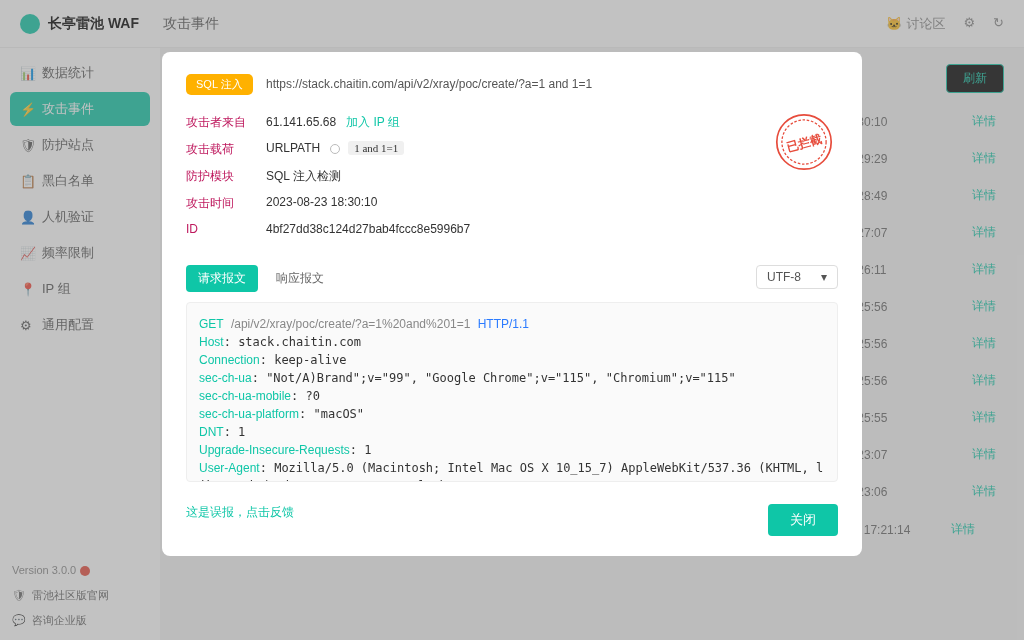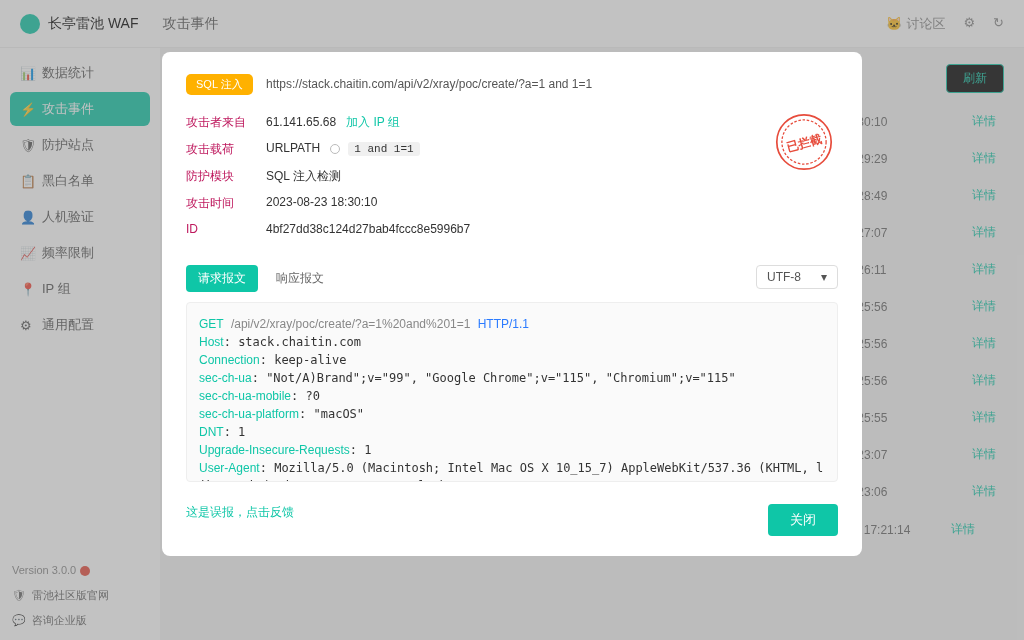--- a/index.html
+++ b/index.html
@@ -1,20 +1,20 @@
 <!DOCTYPE html>
 <html><head>
 <meta charset="utf-8">
 <style>
 *{box-sizing:border-box;margin:0;padding:0;font-family:-apple-system,BlinkMacSystemFont,"Segoe UI",sans-serif}
 body{background:#f5f5f5;width:1024px;height:640px;overflow:hidden;position:relative}
 .bg{position:absolute;inset:0;display:flex;flex-direction:column}
 .topbar{height:48px;background:#fff;display:flex;align-items:center;padding:0 20px;font-size:14px;border-bottom:1px solid #eee}
 .logo-dot{width:20px;height:20px;border-radius:50%;background:#0fc6a7;margin-right:8px}
-.title{font-weight:400;margin-right:24px}
+.title{font-weight:700;margin-right:24px}
 .breadcrumb{color:#555}
 .topbar-right{margin-left:auto;display:flex;gap:18px;color:#888;font-size:13px}
 .body{flex:1;display:flex}
 .sidebar{width:160px;background:#fff;padding:8px 10px;display:flex;flex-direction:column;gap:2px;font-size:13px}
 .side-item{display:flex;align-items:center;gap:8px;padding:8px 10px;border-radius:6px;color:#555;cursor:pointer}
 .side-item .ic{width:14px;height:14px;display:inline-block}
 .side-item.active{background:#0fc6a7;color:#fff}
 .ver{margin-top:auto;font-size:11px;color:#888;padding:6px 2px}
 .ver .dot{display:inline-block;width:10px;height:10px;border-radius:50%;background:#e74c3c;vertical-align:middle;margin-left:4px}
 .footer-link{font-size:11px;color:#666;display:flex;align-items:center;gap:6px;padding:4px 2px}
@@ -31,21 +31,21 @@
 .overlay{position:absolute;inset:0;background:rgba(120,120,120,.45);display:flex;align-items:flex-start;justify-content:center}
 .modal{background:#fff;border-radius:8px;width:700px;margin-top:52px;padding:22px 24px 20px;font-size:12px;color:#333;position:relative}
 .tag-sql{display:inline-block;background:#ffb100;color:#fff;border-radius:5px;padding:3px 10px;font-size:11px;margin-right:10px}
 .url-line{font-size:12px;color:#555;word-break:break-all}
 .stamp{position:absolute;right:24px;top:56px;width:68px;height:68px}
 .info-table{margin-top:14px}
 .info-table .tr{display:flex;padding:5px 0;font-size:12px}
 .info-table .lbl{width:80px;color:#be185d;flex-shrink:0}
 .info-table .val{color:#333}
 .link{color:#0fc6a7;margin-left:10px;cursor:pointer}
-.chip{display:inline-block;background:#f0f0f0;border-radius:3px;padding:1px 6px;margin-left:8px;font-family:Liberation Mono, monospace;font-size:11px}
+.chip{display:inline-block;background:#f0f0f0;border-radius:3px;padding:1px 6px;margin-left:8px;font-family:Liberation Serif, serif;font-size:11px}
 .chip-ic{display:inline-block;width:10px;height:10px;border:1px solid #bbb;border-radius:50%;margin-left:10px;vertical-align:middle}
 .tabs{display:flex;align-items:flex-start;margin-top:24px;gap:6px}
 .tab{padding:5px 12px;font-size:12px;border-radius:4px;color:#666;cursor:pointer}
 .tab.active{background:#0fc6a7;color:#fff}
 .enc-sel{margin-left:auto;border:1px solid #ddd;padding:4px 10px;border-radius:4px;font-size:12px;color:#555;display:flex;align-items:center;gap:20px;cursor:pointer}
 .codebox{margin-top:10px;background:#fafafa;border:1px solid #eee;border-radius:4px;padding:12px;font-family:Menlo,Consolas,monospace;font-size:12px;line-height:1.5;white-space:pre-wrap;word-break:break-all;max-height:180px;overflow:hidden;color:#333}
 .hk{color:#0fc6a7}.hb{color:#2b7bff}.hg{color:#888}
 .modal-foot{display:flex;align-items:flex-start;margin-top:22px}
 .fb-link{color:#0fc6a7;font-size:12px;cursor:pointer}
 .close-btn{margin-left:auto;background:#0fc6a7;color:#fff;border:none;padding:7px 22px;border-radius:4px;font-size:13px;cursor:pointer}

